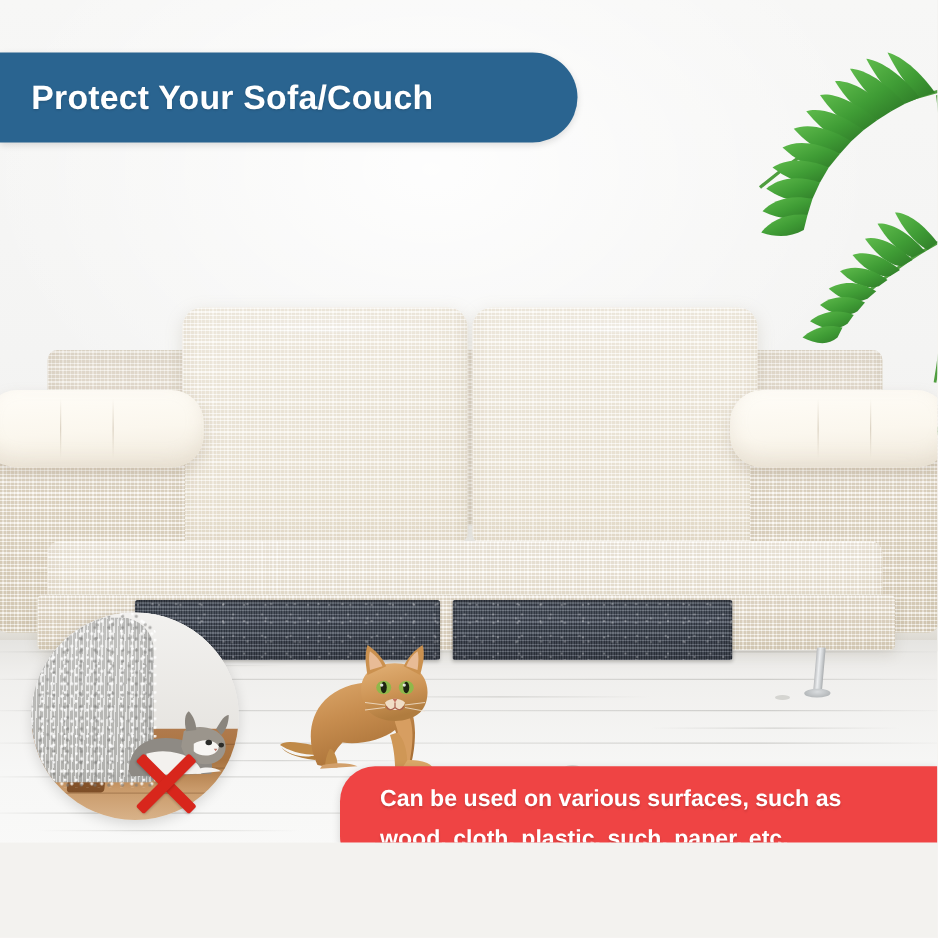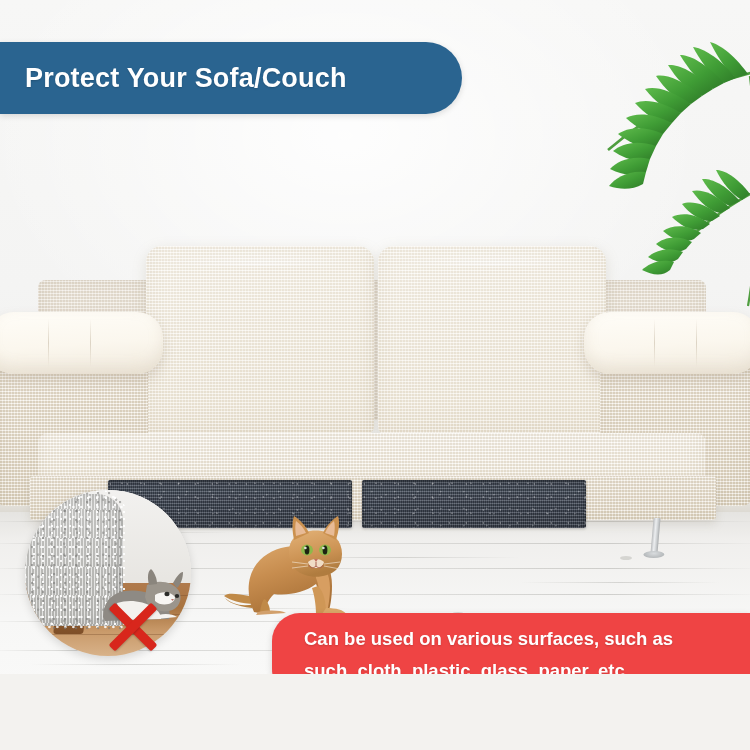--- a/index.html
+++ b/index.html
@@ -555,16 +555,16 @@
     <span class="s1"></span>
     <span class="s2"></span>
   </div>
 
   <div class="banner">
     <div class="banner-text">Protect Your Sofa/Couch</div>
   </div>
 
   <div class="caption">
     <div class="caption-line">Can be used on various surfaces, such as</div>
-    <div class="caption-line">such, cloth, plastic, glass, paper, etc.</div>
+    <div class="caption-line">wood, cloth, plastic, such, paper, etc.</div>
   </div>
 
 </div>
 
 </body></html>

